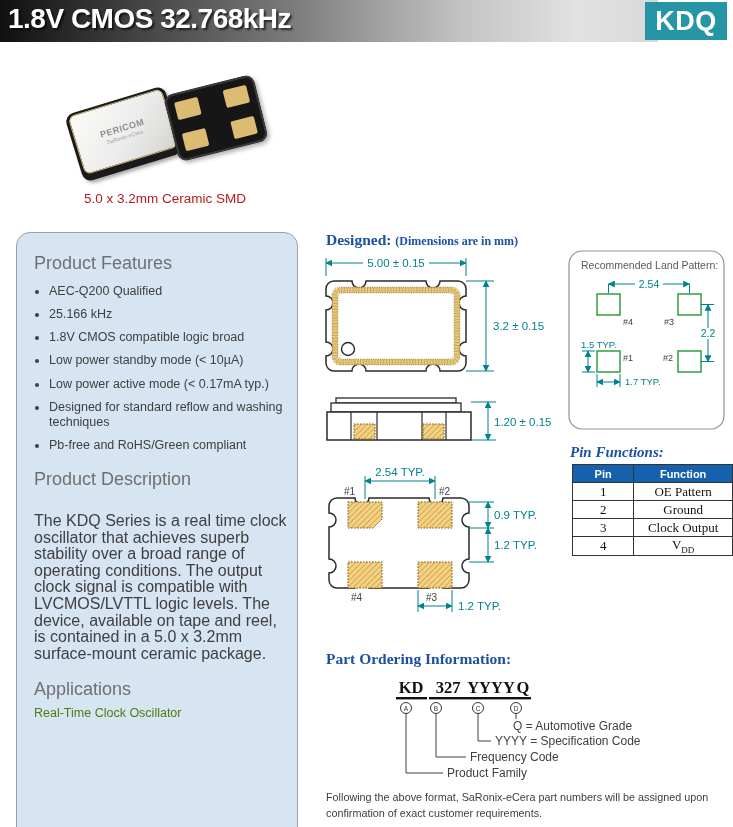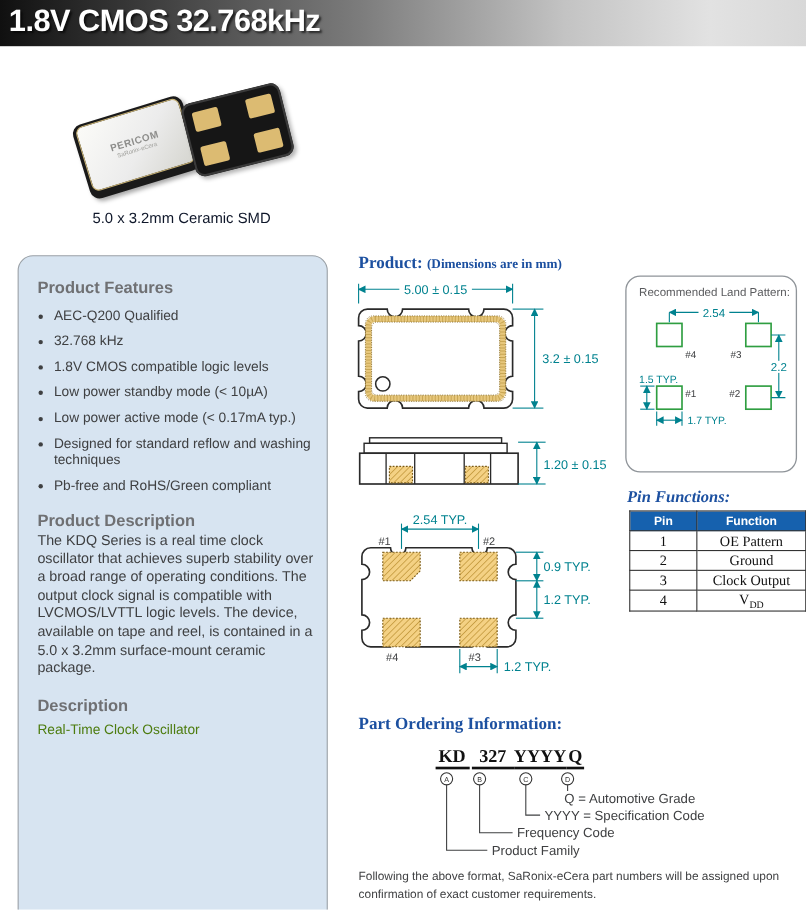--- a/index.html
+++ b/index.html
@@ -1,20 +1,20 @@
 <!DOCTYPE html>
 <html><head>
 <meta charset="utf-8">
 <style>
   html,body{margin:0;padding:0;background:#fff;}
   .page{position:relative;width:733px;height:827px;background:#fff;overflow:hidden;
         font-family:"Liberation Sans",sans-serif;}
 
   
-  .header{position:absolute;left:0;top:0;width:733px;height:42px;
+  .header{position:absolute;left:0;top:0;width:658px;height:42px;
           background:linear-gradient(90deg,#101010 0%,#3c3c3c 18%,#7d7d7d 45%,#c3c3c3 70%,#e2e2e2 88%,#d8d8d8 100%);}
   .header-title{position:absolute;left:8px;top:3px;font-size:28px;font-weight:bold;color:#fff;
                 letter-spacing:-0.5px;text-shadow:2px 2px 2px rgba(0,0,0,.65);}
   .logo-box{position:absolute;left:645px;top:2px;width:82px;height:38px;background:#2695a6;
             display:flex;align-items:center;justify-content:center;color:#fff;
             font-size:27px;font-weight:bold;letter-spacing:.5px;}
 
   
   .chip-top{position:absolute;left:72px;top:99px;width:104px;height:70px;transform:rotate(-17deg);
             background:#1a1a1a;border-radius:9px;box-shadow:2px 3px 4px rgba(0,0,0,.35);}
@@ -23,30 +23,30 @@
             background:linear-gradient(135deg,#fbfbf8 0%,#ececec 55%,#d5d5cf 100%);
             border:1px solid #c8b276;border-radius:7px;
             display:flex;flex-direction:column;align-items:center;justify-content:center;}
   .brand{font-size:9px;font-weight:bold;color:#8d8d8b;letter-spacing:.5px;}
   .brand-sub{font-size:5.5px;color:#a0a09c;margin-top:1px;}
   .chip-bottom{position:absolute;left:170px;top:84px;width:92px;height:68px;transform:rotate(-14deg);
             background:#161616;border-radius:9px;box-shadow:inset 0 0 0 2px #3a3a3a,2px 3px 4px rgba(0,0,0,.3);}
   .pad{position:absolute;width:24px;height:18px;background:#dcbb72;border-radius:2px;}
   .pad.p1{left:9px;top:9px;} .pad.p2{right:9px;top:9px;}
   .pad.p3{right:9px;bottom:9px;} .pad.p4{left:9px;bottom:9px;}
-  .photo-caption{position:absolute;left:84px;top:191px;font-size:13.5px;color:#0f172a;}
+  .photo-caption{position:absolute;left:84px;top:191px;font-size:13.5px;color:#b91c1c;}
 
   
   .panel{position:absolute;left:16px;top:232px;width:282px;height:610px;background:#d7e4f1;
          border:1px solid #9aa0a6;border-radius:14px;box-sizing:border-box;padding:20px 14px 0 17px;}
-  .panel h3{margin:0;font-size:15px;font-weight:bold;color:#6f7073;}
+  .panel h3{margin:0;font-size:18px;font-weight:normal;color:#6f7073;}
   .feature-list{margin:10px 0 0 0;padding:0 0 0 15px;}
   .feature-list li{font-size:12.5px;color:#3f4042;margin-bottom:7.5px;line-height:1.25;}
   .desc-head{margin-top:15px !important;}
-  .desc-text{margin-top:1px;font-size:13px;color:#3f4042;line-height:16.6px;width:258px;}
+  .desc-text{margin-top:23px;font-size:16px;color:#3f4042;line-height:16.6px;width:258px;}
   .app-head{margin-top:17px !important;}
   .app-text{margin-top:6px;font-size:12.5px;color:#4d7c0f;}
 
   
   .blue-head{position:absolute;font-family:"Liberation Serif",serif;font-weight:bold;
              color:#1c50a0;font-size:15.5px;}
   .blue-note{font-size:12px;}
 
   
   .pin-table{position:absolute;left:572px;top:464px;border-collapse:collapse;}
@@ -70,55 +70,56 @@
   .mark{font-family:"Liberation Sans",sans-serif;font-size:6.5px;fill:#333;}
   .lp-title{font-family:"Liberation Sans",sans-serif;font-size:10.5px;fill:#5a5b5e;}
 </style>
 </head>
 <body>
 
 <div class="page">
 
   <div class="header">
     <div class="header-title">1.8V CMOS 32.768kHz</div>
+    <div class="logo-box">KDQ</div>
   </div>
 
   <div class="chip-top">
     <div class="face">
       <div class="brand">PERICOM</div>
       <div class="brand-sub">SaRonix-eCera</div>
     </div>
   </div>
   <div class="chip-bottom">
     <div class="pad p1"></div>
     <div class="pad p2"></div>
     <div class="pad p3"></div>
     <div class="pad p4"></div>
   </div>
   <div class="photo-caption">5.0 x 3.2mm Ceramic SMD</div>
 
   <div class="panel">
     <h3>Product Features</h3>
     <ul class="feature-list">
         <li>AEC-Q200 Qualified</li>
-        <li>32.768 kHz</li>
-        <li>1.8V CMOS compatible logic levels</li>
+        <li>25.166 kHz</li>
+        <li>1.8V CMOS compatible logic broad</li>
         <li>Low power standby mode (&lt; 10µA)</li>
         <li>Low power active mode (&lt; 0.17mA typ.)</li>
         <li>Designed for standard reflow and washing techniques</li>
         <li>Pb-free and RoHS/Green compliant</li>
       </ul>
     <h3 class="desc-head">Product Description</h3>
     <div class="desc-text">The KDQ Series is a real time clock oscillator that achieves superb stability over a broad range of operating conditions. The output clock signal is compatible with LVCMOS/LVTTL logic levels. The device, available on tape and reel, is contained in a 5.0 x 3.2mm surface-mount ceramic package.</div>
-    <h3 class="app-head">Description</h3>
+    <h3 class="app-head">Applications</h3>
     <div class="app-text">Real-Time Clock Oscillator</div>
   </div>
 
   <div class="blue-head" style="left:326px;top:231px;">
-    <span>Product:</span>
+    <span>Designed:</span>
     <span class="blue-note">(Dimensions are in mm)</span>
   </div>
 
   <svg style="left:322px;top:248px;" width="245" height="382" viewBox="0 0 245 382">
     <defs>
       <path id="pkgOutline" d="M8,0 H26 A7,7 0 0 0 40,0 H100 A7,7 0 0 0 114,0 H132 A8,8 0 0 1 140,8 V15 A7,7 0 0 0 140,29 V61 A7,7 0 0 0 140,75 V82 A8,8 0 0 1 132,90 H114 A7,7 0 0 0 100,90 H40 A7,7 0 0 0 26,90 H8 A8,8 0 0 1 0,82 V75 A7,7 0 0 0 0,61 V29 A7,7 0 0 0 0,15 V8 A8,8 0 0 1 8,0 Z"></path>
       <pattern id="hatch1" patternUnits="userSpaceOnUse" width="4" height="4" patternTransform="rotate(45)">
         <rect width="4" height="4" fill="#f4d184"></rect>
         <line x1="0" y1="0" x2="0" y2="4" stroke="#b98f2f" stroke-width="1.2"></line>
       </pattern>

